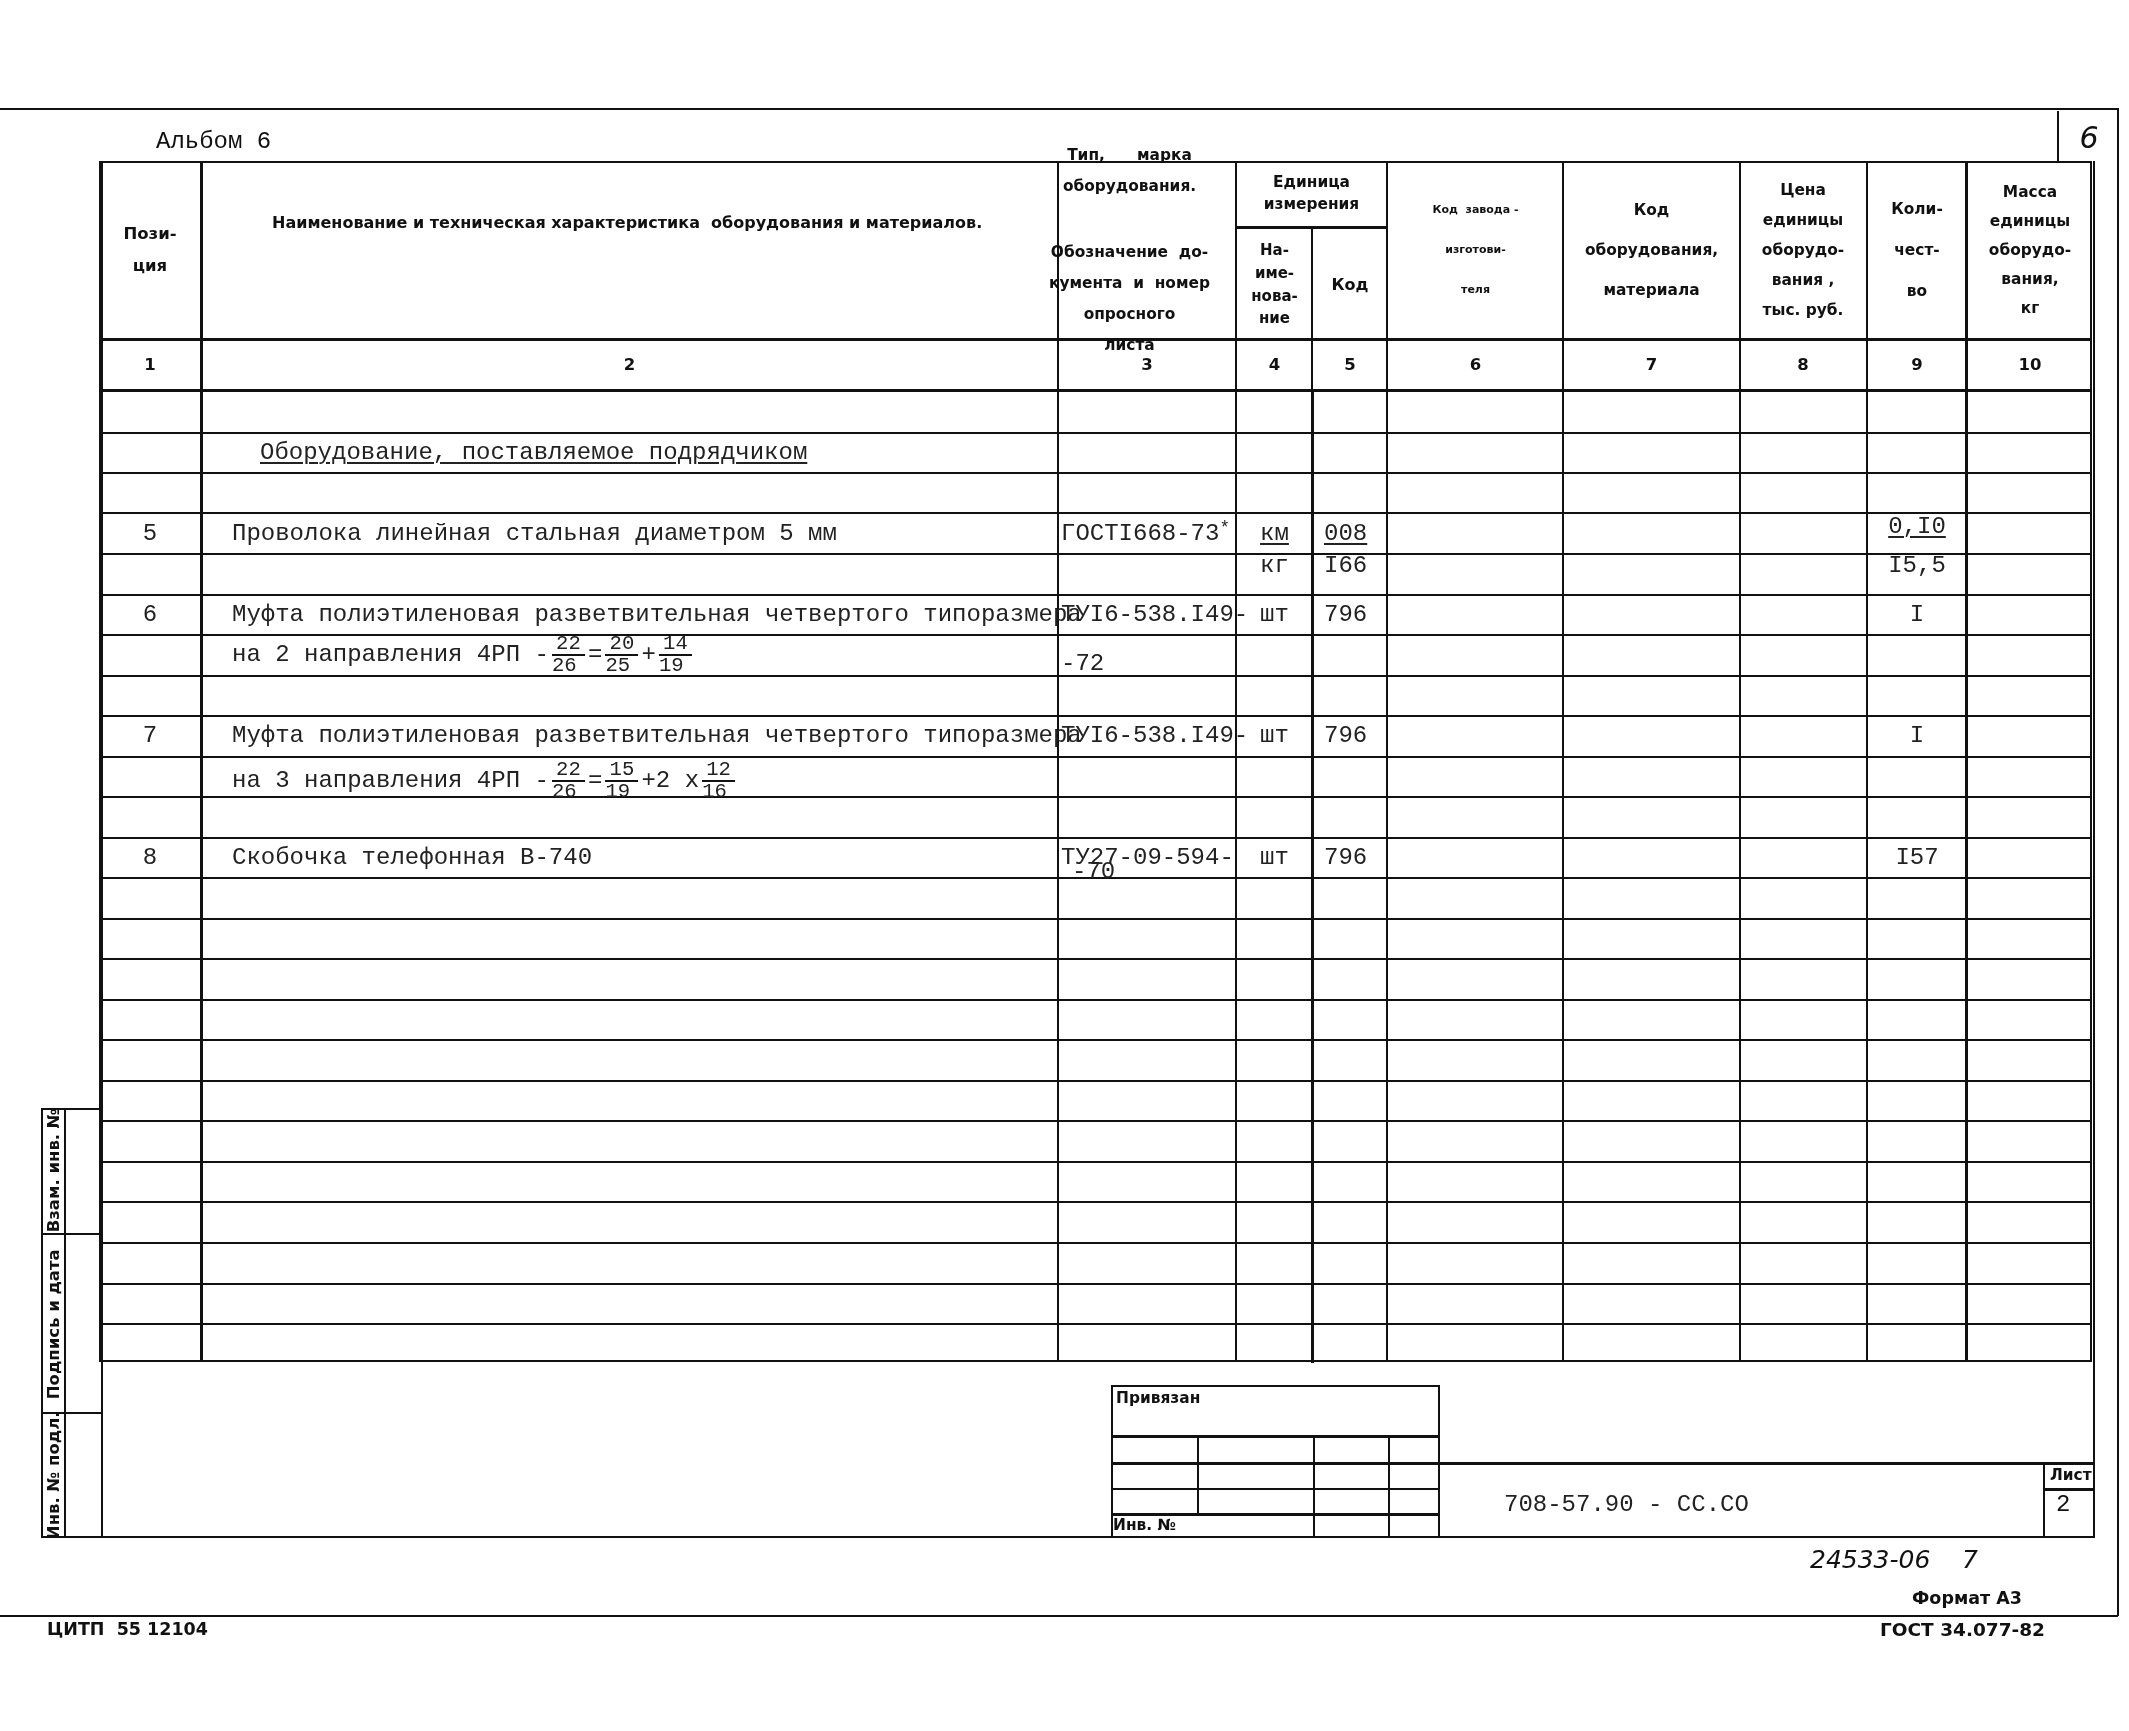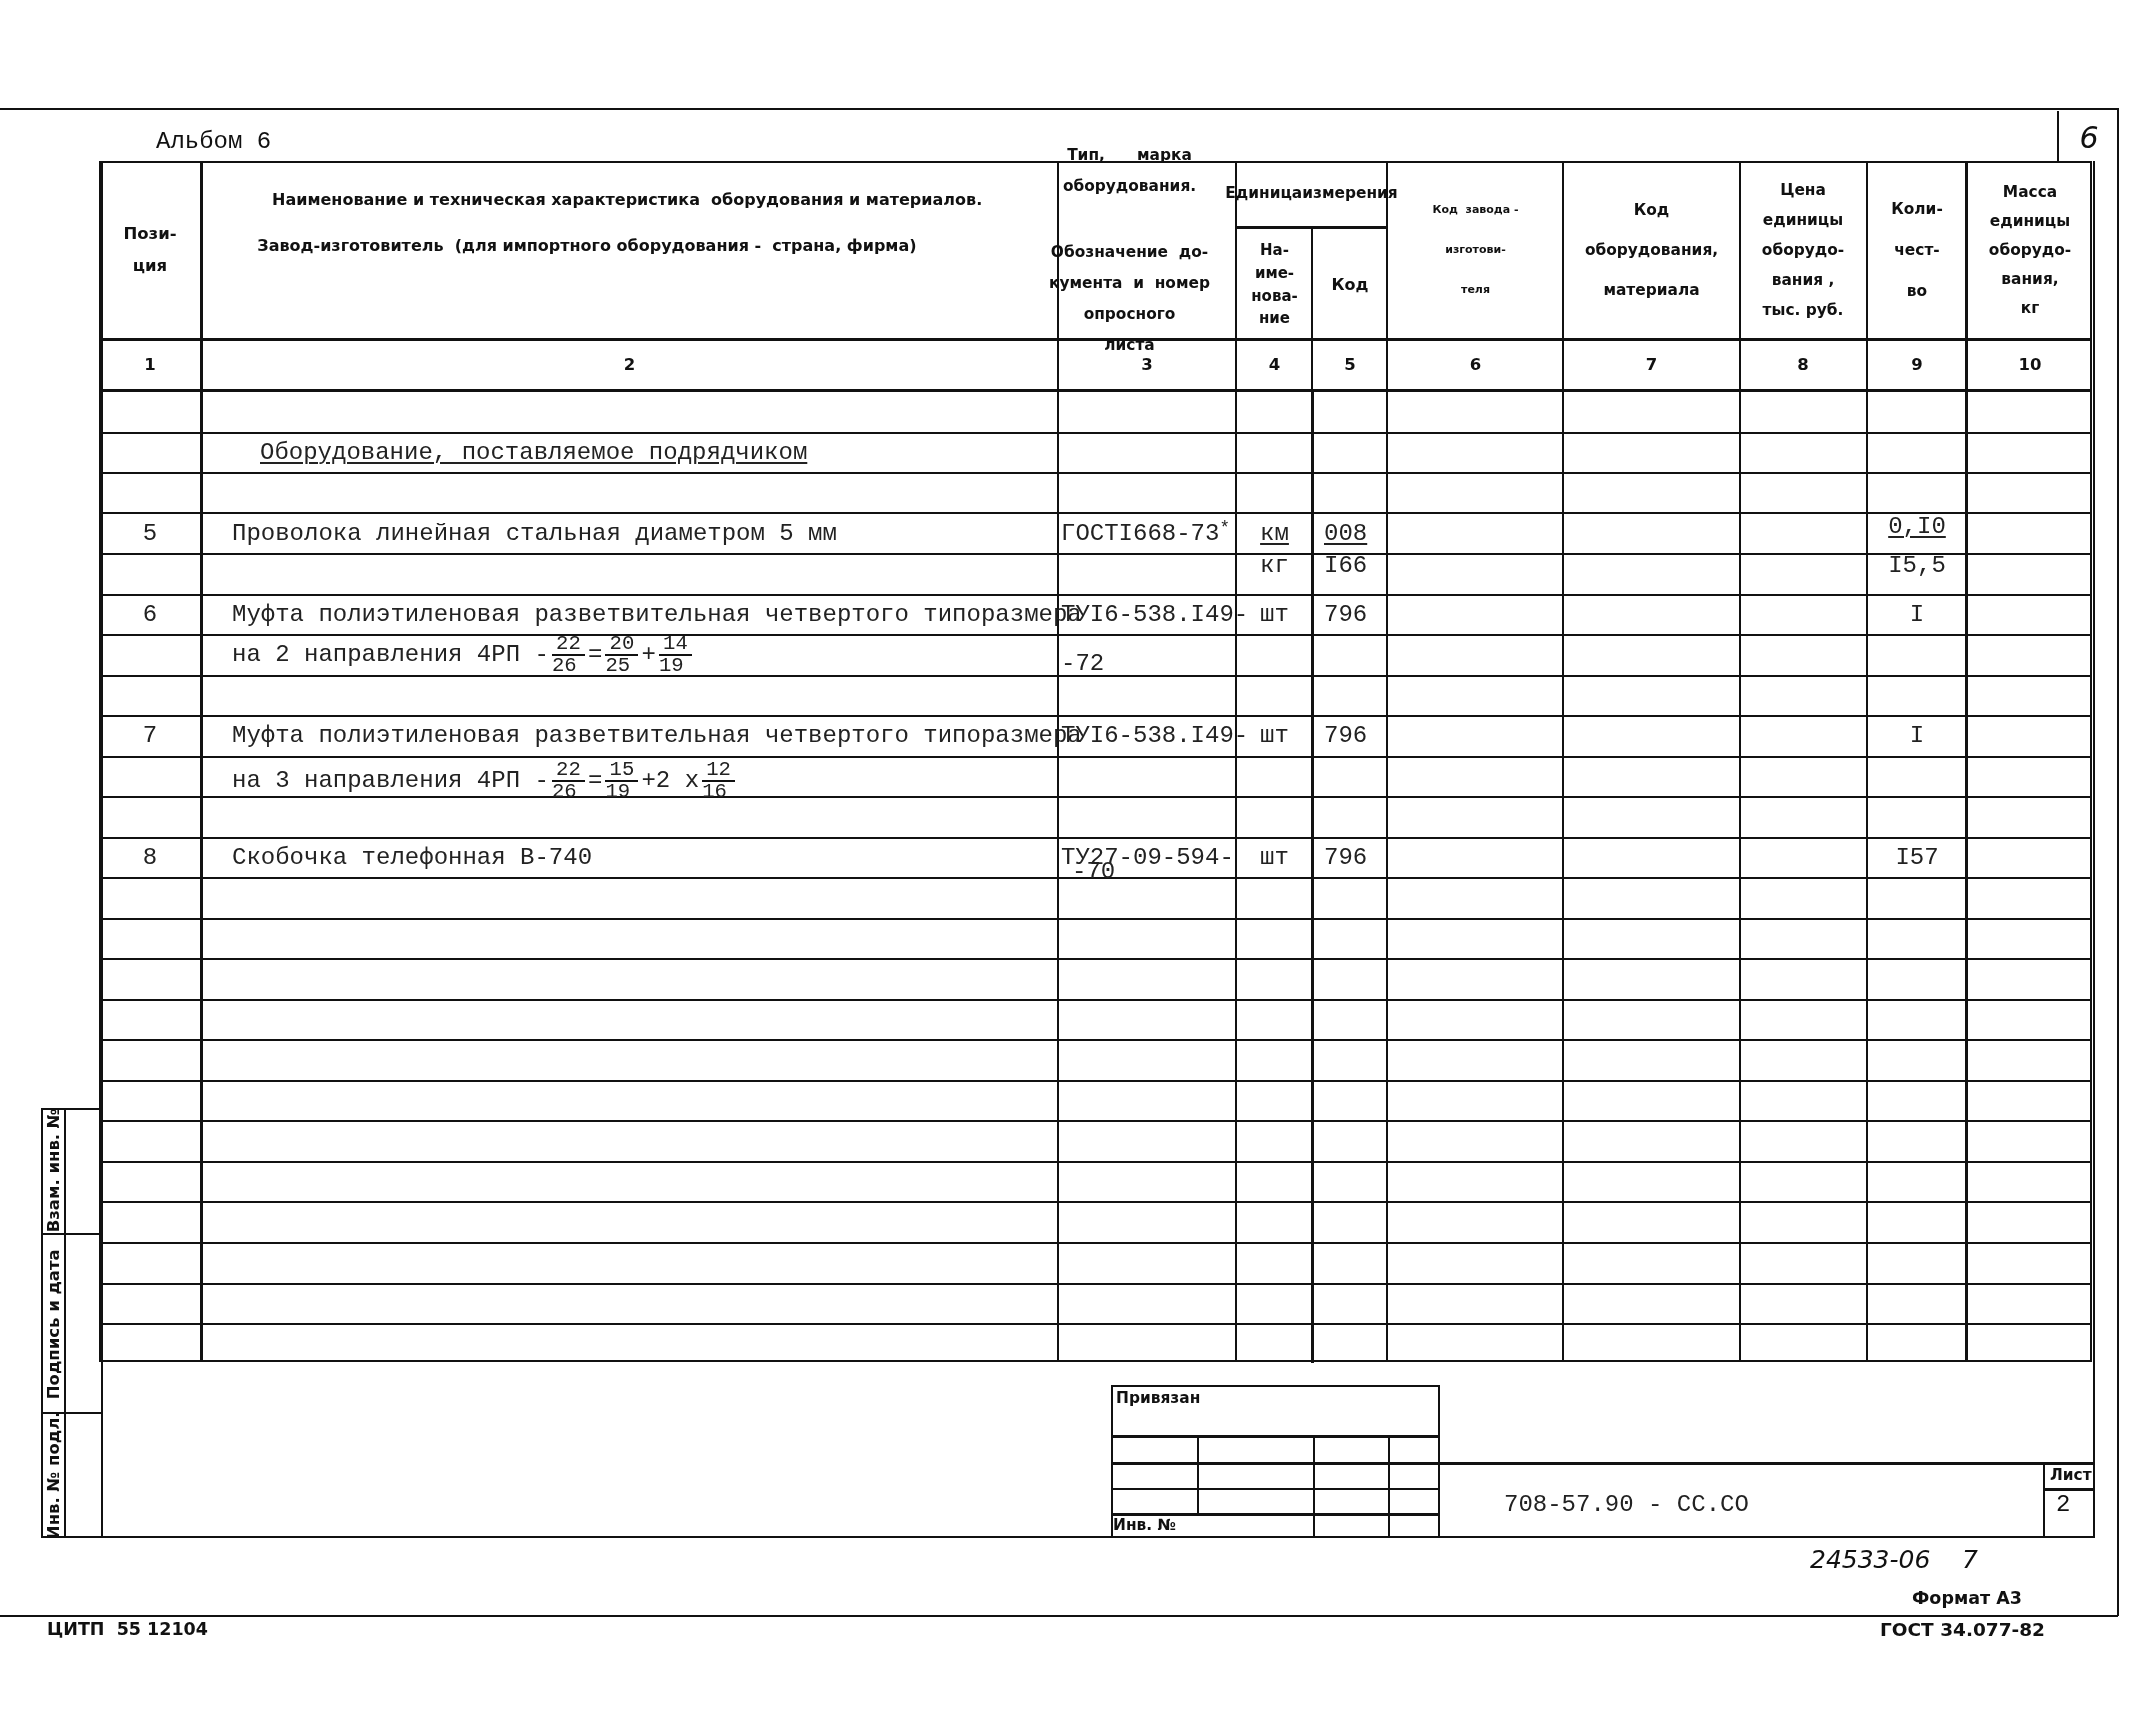--- a/index.html
+++ b/index.html
@@ -50,30 +50,29 @@
 <div class="vl" style="left:1739px;top:161px;width:1.5px;height:1201px;"></div>
 <div class="vl" style="left:1866px;top:161px;width:2.1px;height:1201px;"></div>
 <div class="vl" style="left:1965px;top:161px;width:3.1px;height:1201px;"></div>
 
 <div class="hdr" style="left:99px;top:161px;width:102px;height:178px;flex-direction:column;">
   <span>Пози-</span>
     <span>ция</span>
 </div>
 <div class="hdr" style="left:201px;top:161px;width:857px;height:103px;flex-direction:column;line-height:46px;font-size:16px;align-items:flex-start;padding-left:46px;box-sizing:border-box;padding-top:20.6px;">
   <span style="white-space:pre;margin-left:25px;">Наименование и техническая характеристика  оборудования и материалов.</span>
-  <span style="white-space:pre;padding-left:10.3px;">Завод-изготовитель  (для импортного оборудования -  страна, фирма)</span>
 </div>
 <div class="hdr" style="left:1059px;top:161px;width:141px;height:178px;flex-direction:column;line-height:31px;font-size:15.4px;">
   <span style="white-space:pre;">Тип,      марка</span>
   <span>оборудования.</span>
   <span style="white-space:pre;margin-top:35px;">Обозначение  до-</span>
   <span style="white-space:pre;">кумента  и  номер</span>
   <span>опросного листа</span>
 </div>
-<div class="hdr" style="left:1237px;top:161px;width:149px;height:65px;line-height:21.6px;font-size:15.4px;">
+<div class="hdr" style="left:1237px;top:161px;width:149px;height:65px;flex-direction:column;line-height:21.6px;font-size:15.4px;">
   <span>Единица</span>
     <span>измерения</span>
 </div>
 <div class="hdr" style="left:1237px;top:229px;width:75px;height:111px;flex-direction:column;line-height:22.6px;font-size:15px;">
   <span>На-</span>
     <span>име-</span>
     <span>нова-</span>
     <span>ние</span>
 </div>
 <div class="hdr" style="left:1313px;top:229px;width:74px;height:111px;font-size:16px;">

